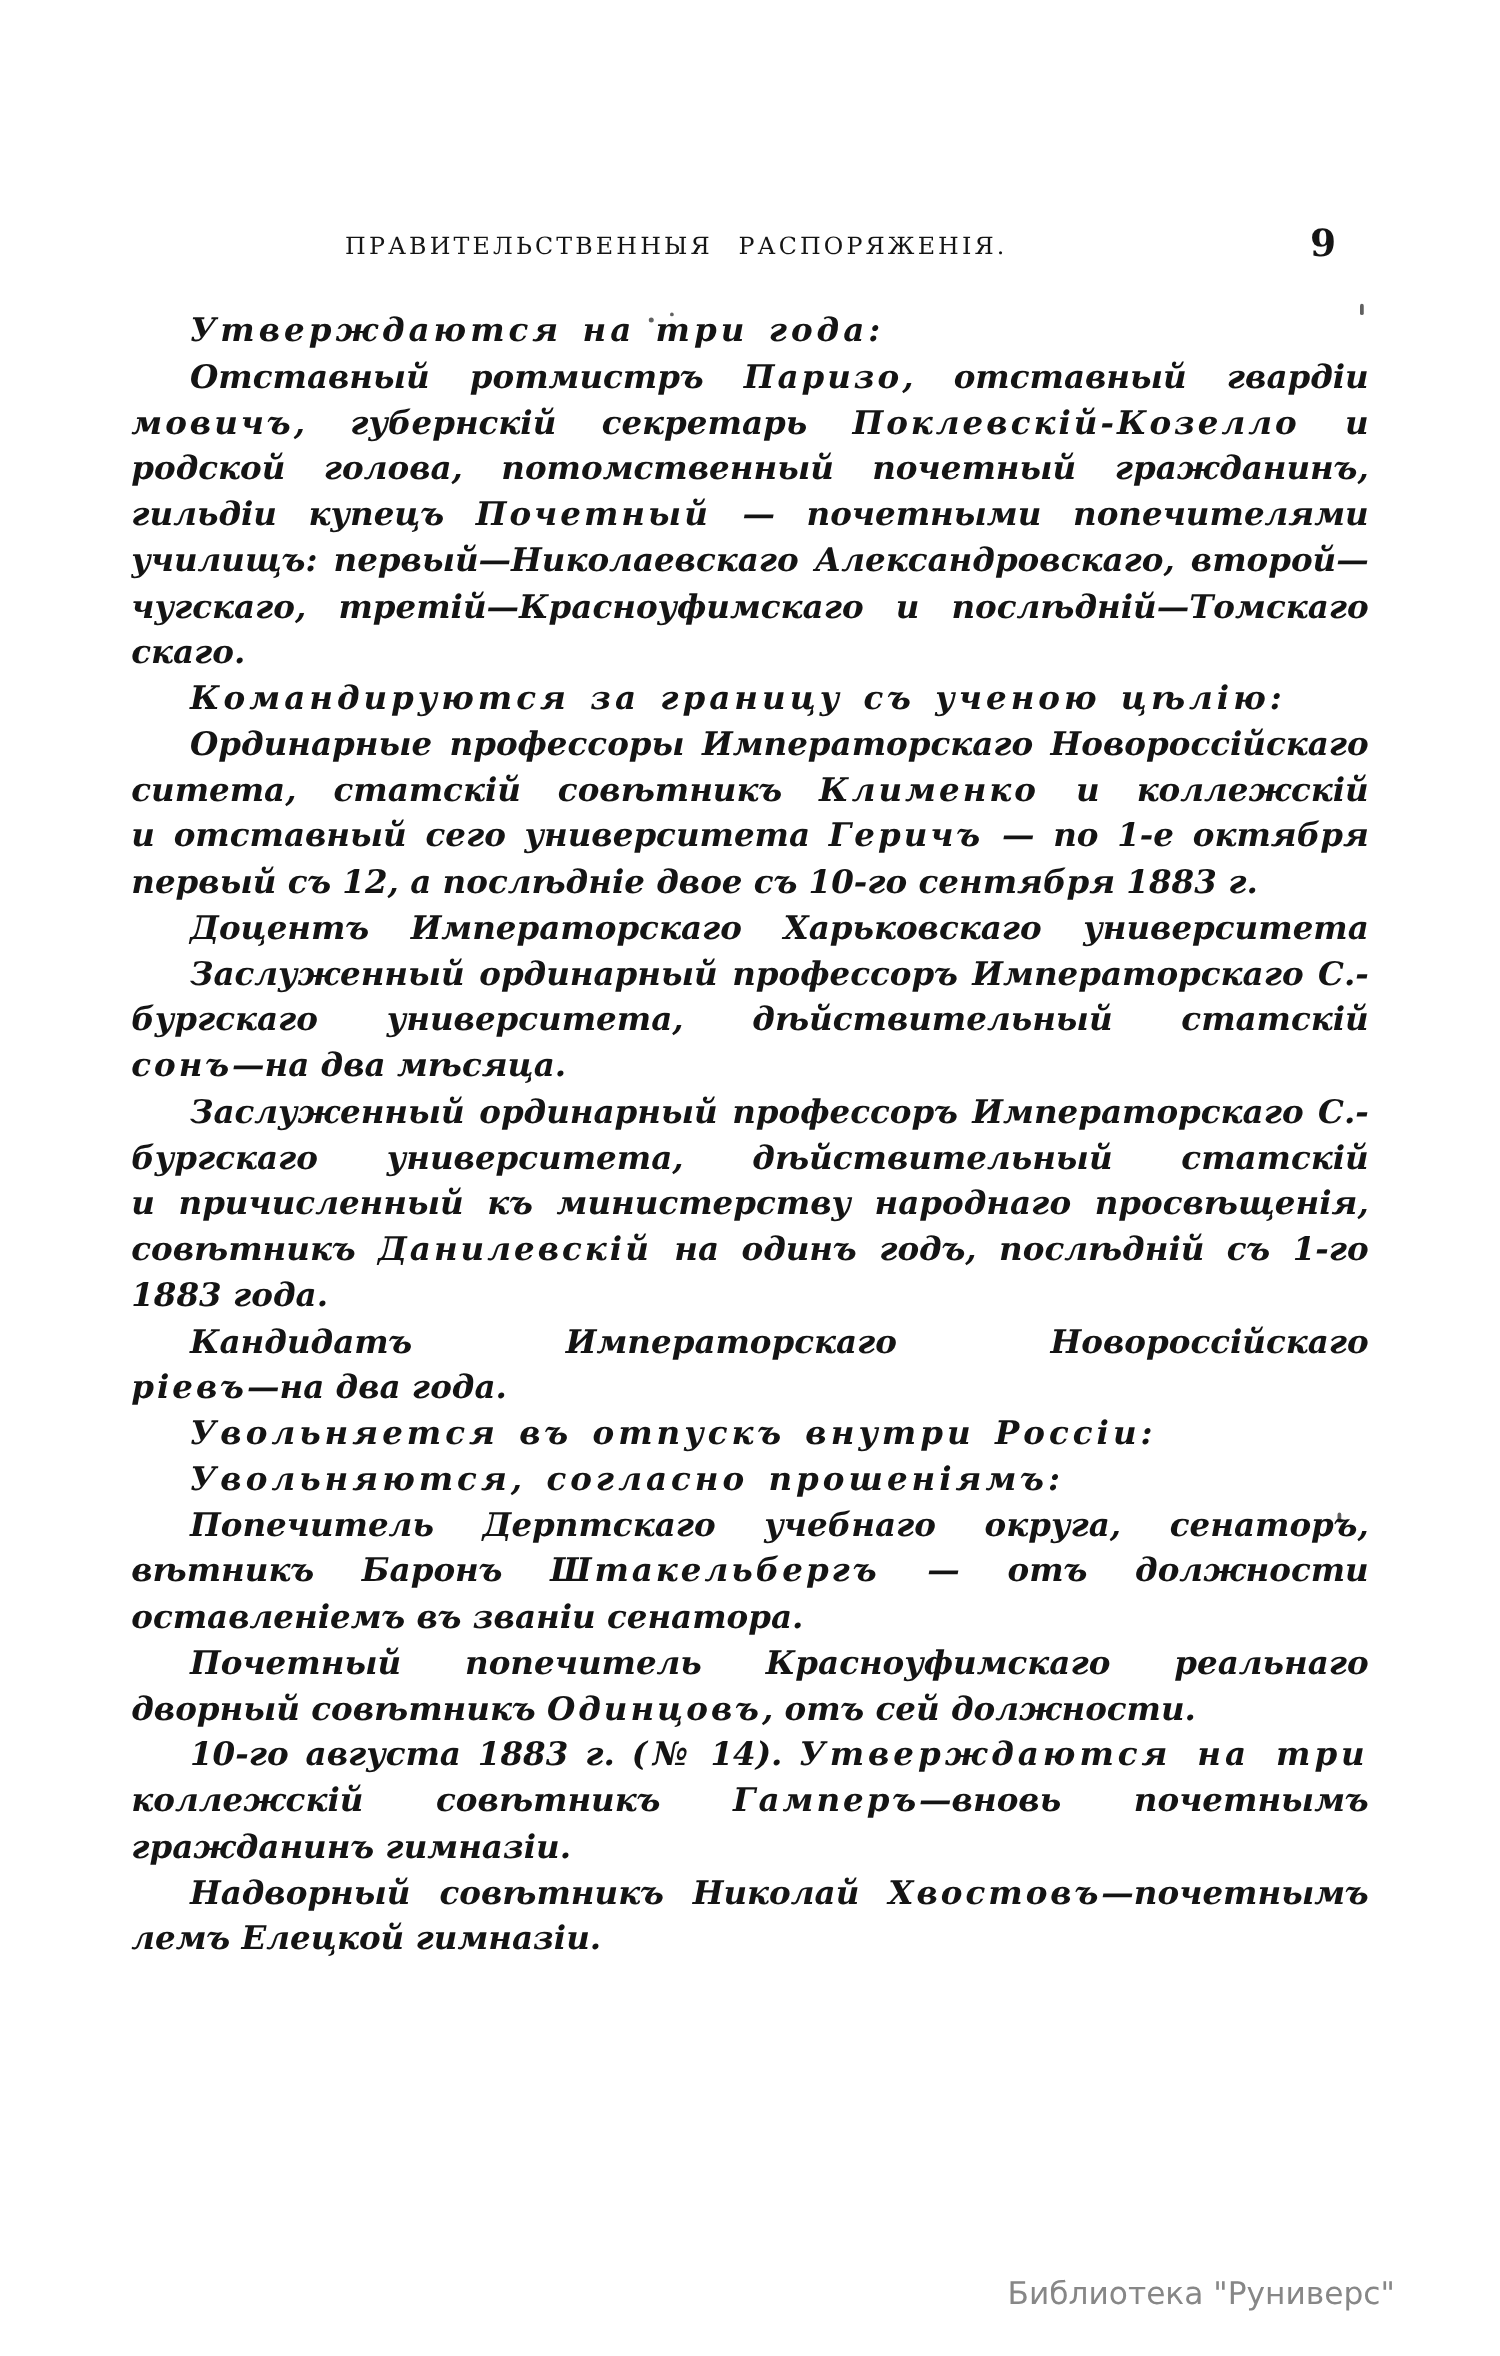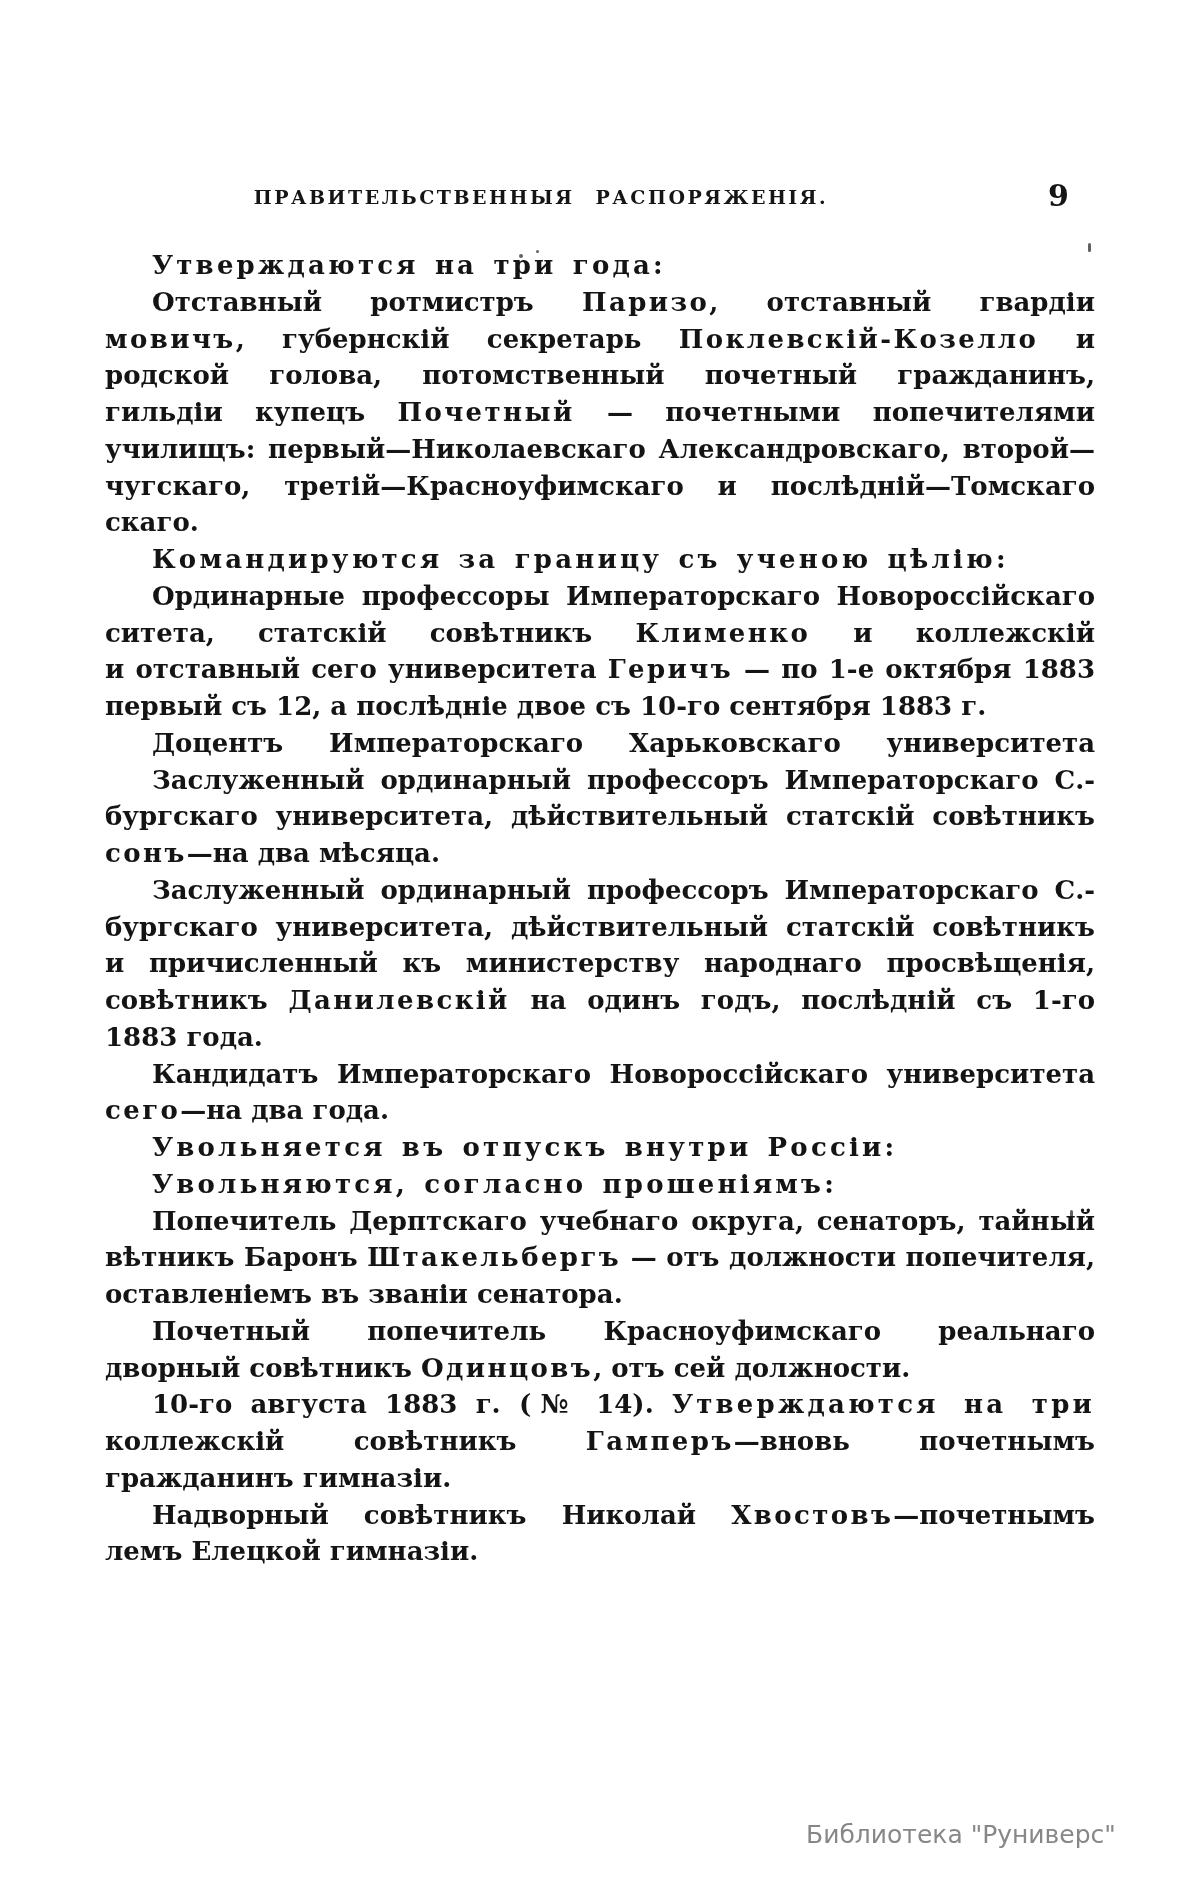--- a/index.html
+++ b/index.html
@@ -20,41 +20,41 @@
     height: 1885px;
     background: #ffffff;
   }
   .running-header {
     position: absolute;
     top: 186px;
     left: 0;
     width: 1082px;
     text-align: center;
     font-size: 19px;
-    font-weight: 700;
+    font-weight: 400;
     letter-spacing: 2.5px;
     word-spacing: 12px;
     color: #151515;
     white-space: nowrap;
   }
   .page-number {
     position: absolute;
     top: 178px;
     left: 1048px;
     font-size: 30px;
     font-weight: 700;
     color: #151515;
   }
   .text-block {
     position: absolute;
     top: 247px;
     left: 105px;
     width: 990px;
   }
-  .para { margin: 0; padding: 0; }
+  .para { margin: 0; padding: 0; font-style: italic; }
   .line {
     font-size: 26px;
     font-weight: 700;
     line-height: 36.75px;
     height: 36.75px;
     overflow: hidden;
     text-align: left;
     color: #141414;
   }
   .line.fill {
@@ -131,21 +131,21 @@
       </div>
       <div class="para">
         <div class="line fill ind"><span class="seg-n">Заслуженный ординарный профессоръ Императорскаго С.-Петер-</span></div>
         <div class="line fill"><span class="seg-n">бургскаго университета, дѣйствительный статскій совѣтникъ </span></div>
         <div class="line fill"><span class="seg-n">и причисленный къ министерству народнаго просвѣщенія, статскій</span></div>
         <div class="line fill"><span class="seg-n">совѣтникъ </span><span class="seg-s">Данилевскій</span><span class="seg-n"> на одинъ годъ, послѣдній съ 1-го августа</span></div>
         <div class="line"><span class="seg-n">1883 года.</span></div>
       </div>
       <div class="para">
         <div class="line fill ind"><span class="seg-n">Кандидатъ Императорскаго Новороссійскаго университета </span></div>
-        <div class="line"><span class="seg-s">сего</span><span class="seg-n">—на два года.</span></div>
+        <div class="line"><span class="seg-s">ріевъ</span><span class="seg-n">—на два года.</span></div>
       </div>
       <div class="para">
         <div class="line ind"><span class="seg-h">Увольняется въ отпускъ внутри Россіи:</span></div>
       </div>
       <div class="para">
         <div class="line ind"><span class="seg-h">Увольняются, согласно прошеніямъ:</span></div>
       </div>
       <div class="para">
         <div class="line fill ind"><span class="seg-n">Попечитель Дерптскаго учебнаго округа, сенаторъ, тайный со-</span></div>
         <div class="line fill"><span class="seg-n">вѣтникъ Баронъ </span><span class="seg-s">Штакельбергъ</span><span class="seg-n"> — отъ должности попечителя, съ</span></div>

